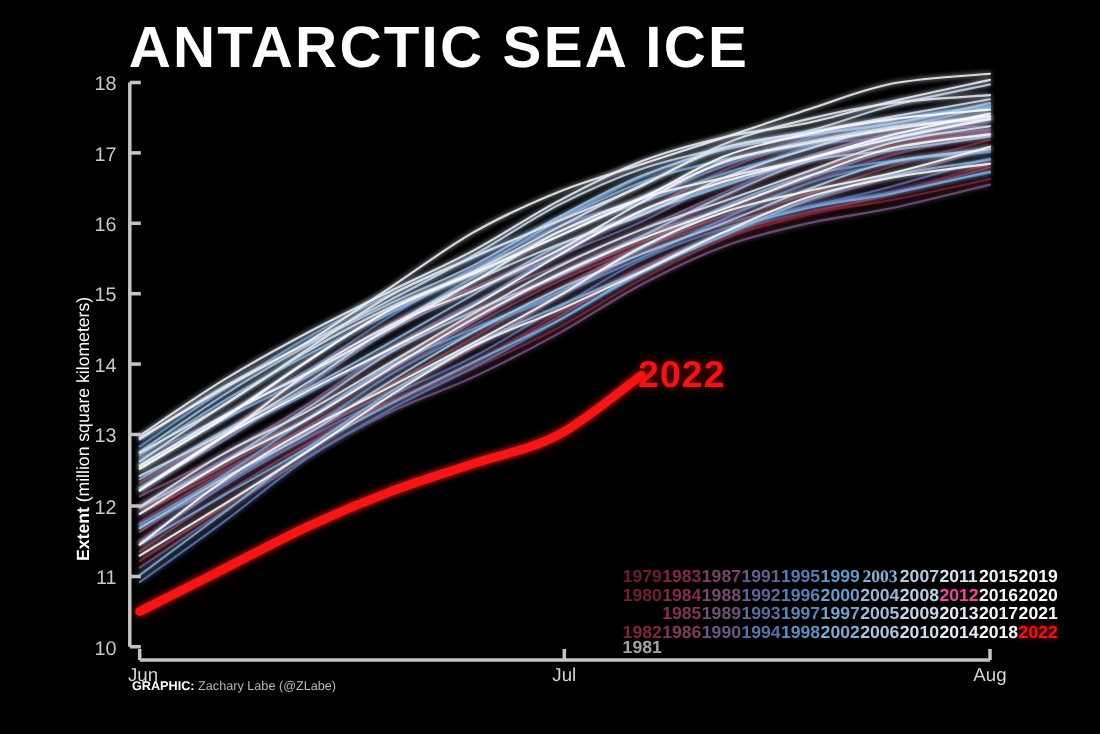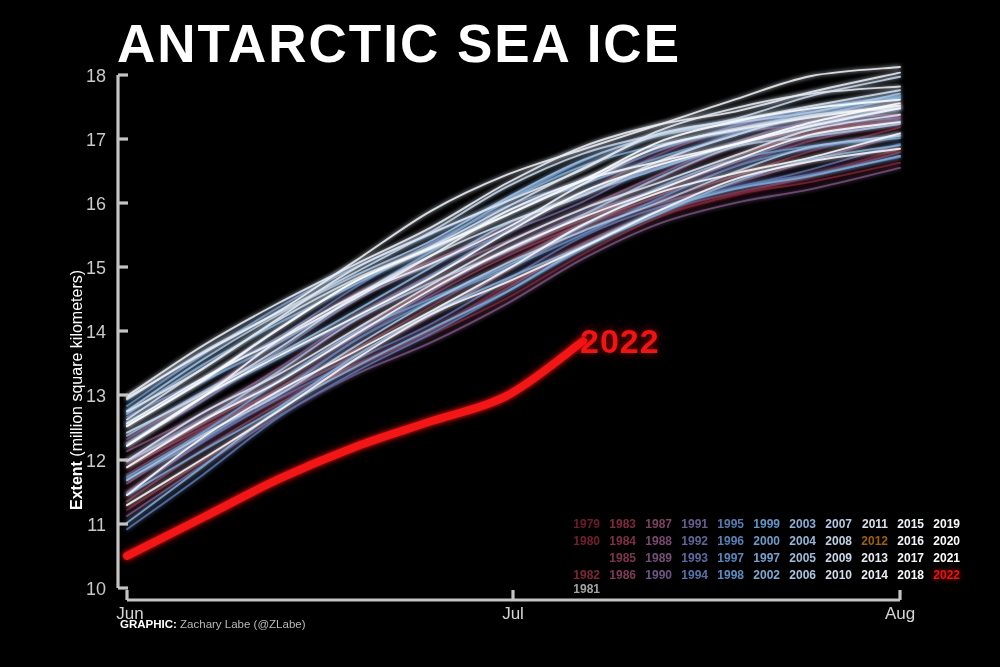--- a/index.html
+++ b/index.html
@@ -86,21 +86,21 @@
   #legend {
     position: absolute;
     left: 566px; top: 516px;
     display: grid;
     grid-template-columns: repeat(11, 34px);
     grid-auto-rows: 17px;
     column-gap: 2px;
     row-gap: 0px;
   }
   .legend-year {
-    font-size: 12px;
+    font-size: 16px;
     font-weight: 700;
     text-align: right;
     line-height: 17px;
     font-family: "Liberation Sans", sans-serif;
     white-space: nowrap;
   }
   
   #caption {
     position: absolute;
     left: 120px; top: 617px;
@@ -224,34 +224,34 @@
 
   <div id="label-2022">2022</div>
 
   <div id="legend">
       <span class="legend-year" style="color: rgb(109, 29, 44); grid-area: 1 / 1;">1979</span>
       <span class="legend-year" style="color: rgb(127, 42, 62); grid-area: 1 / 2;">1983</span>
       <span class="legend-year" style="color: rgb(125, 66, 99); grid-area: 1 / 3;">1987</span>
       <span class="legend-year" style="color: rgb(104, 93, 142); grid-area: 1 / 4;">1991</span>
       <span class="legend-year" style="color: rgb(87, 121, 176); grid-area: 1 / 5;">1995</span>
       <span class="legend-year" style="color: rgb(99, 149, 199); grid-area: 1 / 6;">1999</span>
-      <span class="legend-year" style="color: rgb(137, 175, 214); grid-area: 1 / 7;">2003</span>
+      <span class="legend-year" style="color: rgb(137, 175, 214); grid-area: 1 / 7; font-family: Liberation Serif, serif;">2003</span>
       <span class="legend-year" style="color: rgb(181, 201, 226); grid-area: 1 / 8;">2007</span>
       <span class="legend-year" style="color: rgb(216, 225, 238); grid-area: 1 / 9;">2011</span>
       <span class="legend-year" style="color: rgb(239, 242, 247); grid-area: 1 / 10;">2015</span>
       <span class="legend-year" style="color: rgb(249, 250, 252); grid-area: 1 / 11;">2019</span>
       <span class="legend-year" style="color: rgb(114, 32, 47); grid-area: 2 / 1;">1980</span>
       <span class="legend-year" style="color: rgb(128, 47, 70); grid-area: 2 / 2;">1984</span>
       <span class="legend-year" style="color: rgb(121, 73, 110); grid-area: 2 / 3;">1988</span>
       <span class="legend-year" style="color: rgb(98, 100, 152); grid-area: 2 / 4;">1992</span>
       <span class="legend-year" style="color: rgb(87, 128, 183); grid-area: 2 / 5;">1996</span>
       <span class="legend-year" style="color: rgb(107, 156, 203); grid-area: 2 / 6;">2000</span>
       <span class="legend-year" style="color: rgb(148, 182, 217); grid-area: 2 / 7;">2004</span>
       <span class="legend-year" style="color: rgb(191, 208, 229); grid-area: 2 / 8;">2008</span>
-      <span class="legend-year" style="color: #a16207; grid-area: 2 / 9;">2012</span>
+      <span class="legend-year" style="color: #ec4899; grid-area: 2 / 9;">2012</span>
       <span class="legend-year" style="color: rgb(242, 244, 249); grid-area: 2 / 10;">2016</span>
       <span class="legend-year" style="color: rgb(251, 251, 253); grid-area: 2 / 11;">2020</span>
       <span class="legend-year" style="color: #a3a3a3; grid-area: 3 / 1; margin-top: 31px;">1981</span>
       <span class="legend-year" style="color: rgb(128, 53, 78); grid-area: 3 / 2;">1985</span>
       <span class="legend-year" style="color: rgb(116, 80, 121); grid-area: 3 / 3;">1989</span>
       <span class="legend-year" style="color: rgb(93, 107, 161); grid-area: 3 / 4;">1993</span>
       <span class="legend-year" style="color: rgb(89, 135, 189); grid-area: 3 / 5;">1997</span>
       <span class="legend-year" style="color: rgb(116, 162, 207); grid-area: 3 / 6;">1997</span>
       <span class="legend-year" style="color: rgb(159, 188, 220); grid-area: 3 / 7;">2005</span>
       <span class="legend-year" style="color: rgb(200, 214, 232); grid-area: 3 / 8;">2009</span>

